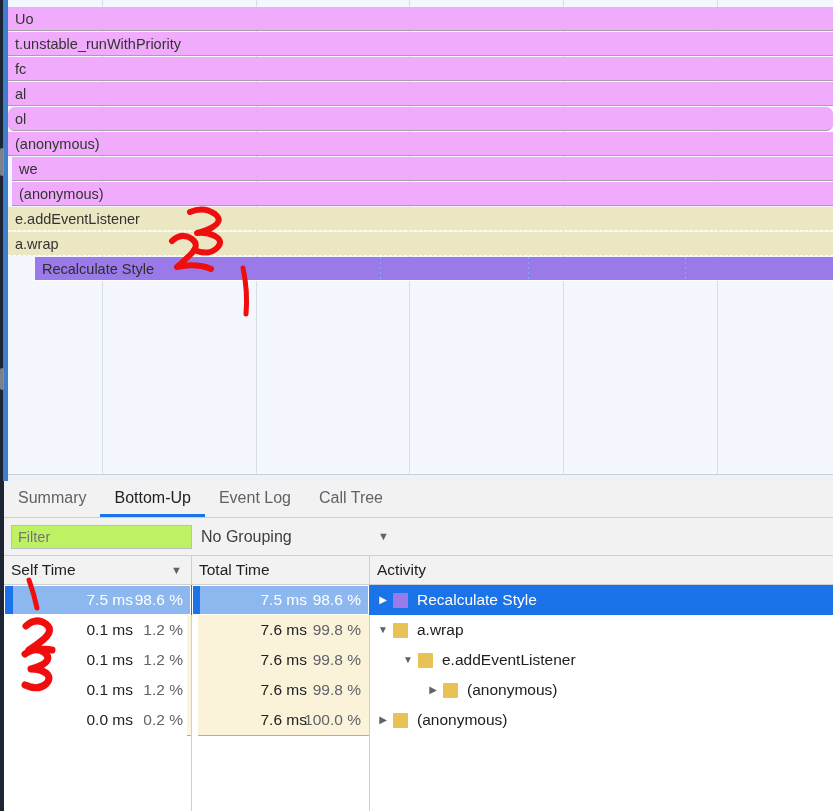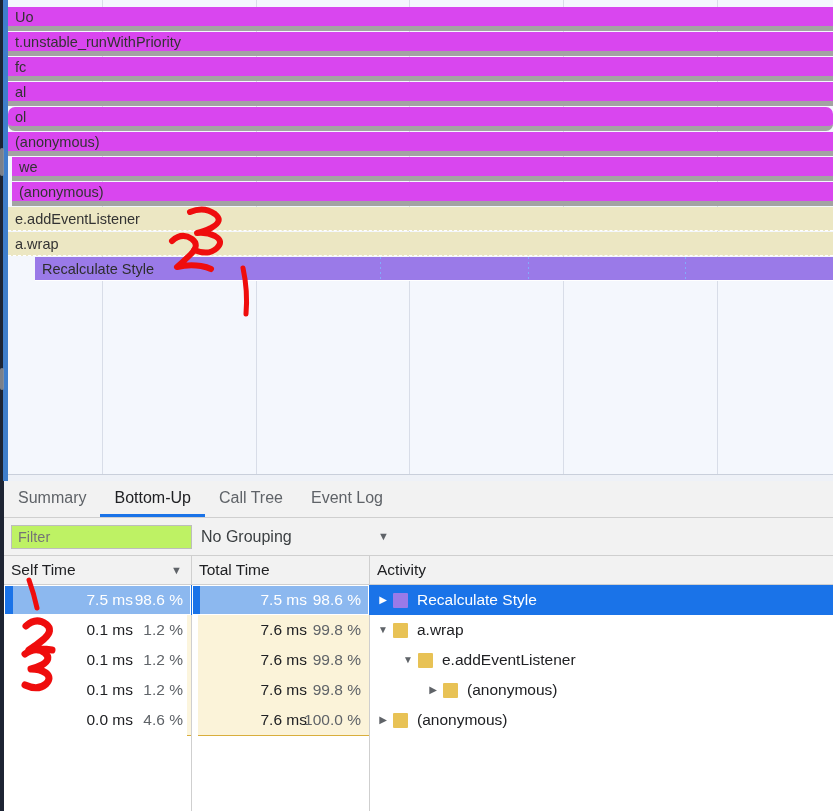--- a/index.html
+++ b/index.html
@@ -19,21 +19,21 @@
 
   
   .flame{position:absolute;left:0;top:0;width:833px;height:481px;background:#f4f7fd;overflow:hidden;}
   .flame-gridline{position:absolute;top:0;width:1px;height:474px;background:#d8dde8;}
   .flame-bottom-border{position:absolute;left:0;top:474px;width:833px;height:1px;background:#c9cfdb;}
   .flame-bottom-fill{position:absolute;left:0;top:475px;width:833px;height:6px;background:#eef1f7;}
 
   .frame{position:absolute;height:24px;box-sizing:border-box;overflow:hidden;
          display:flex;align-items:center;}
   .frame .lbl{font-size:14.5px;color:#333333;padding-left:7px;white-space:nowrap;line-height:24px;}
-  .frame.green{background:#d946ef;border-bottom:5px solid #a3a3a3;}
+  .frame.green{background:#f0abfc;border-bottom:1px solid #a3a3a3;}
   .frame.yellow{background:#ece7c3;border-bottom:1px dashed #ffffff;}
   .frame.purple{background:#9a7ae8;border-bottom:1px solid #ffffff;}
   .frame.purple .lbl{color:#2d2d2d;}
 
   
   .tickdots{position:absolute;top:0;width:1px;height:24px;
     background-image:linear-gradient(to bottom,#7fb0ff 0 2px,transparent 2px 5px);
     background-size:1px 5px;opacity:.9;}
 
   
@@ -157,24 +157,24 @@
     <div class="panel-left-dark"></div>
 
     <div class="tabbar" id="tabbar">
         <div class="tab">
           <span>Summary</span>
         </div>
         <div class="tab active">
           <span>Bottom-Up</span>
         </div>
         <div class="tab">
+          <span>Event Log</span>
+        </div>
+        <div class="tab">
           <span>Call Tree</span>
-        </div>
-        <div class="tab">
-          <span>Event Log</span>
         </div>
       </div>
 
     <div class="toolbar">
       <input class="filter-input" id="filter-input" type="text" placeholder="Filter" style="">
       <div class="group-select">
         <span class="group-label">No Grouping</span>
         <span class="caret">▼</span>
       </div>
     </div>
@@ -265,21 +265,21 @@
             <div class="act" style="left: 422px;">
               <span class="tri">▶</span>
               <span class="swatch" style="background: rgb(232, 194, 85);"></span>
               <span class="act-label">(anonymous)</span>
             </div>
           </div>
           <div class="row" style="top: 120px; padding-left: 24px;">
             <div class="cell self" style="left: 0px; width: 187px;">
               <div class="bar-self" style="right: 0px; width: 4px;"></div>
               <span class="num">0.0 ms</span>
-              <span class="pct">4.6 %</span>
+              <span class="pct">0.2 %</span>
             </div>
             <div class="cell total" style="left: 188px; width: 177px;">
               <div class="bar-total" style="right: 0px; width: 171px;"></div>
               <span class="num">7.6 ms</span>
               <span class="pct">100.0 %</span>
             </div>
             <div class="act" style="left: 372px;">
               <span class="tri">▶</span>
               <span class="swatch" style="background: rgb(232, 194, 85);"></span>
               <span class="act-label">(anonymous)</span>

